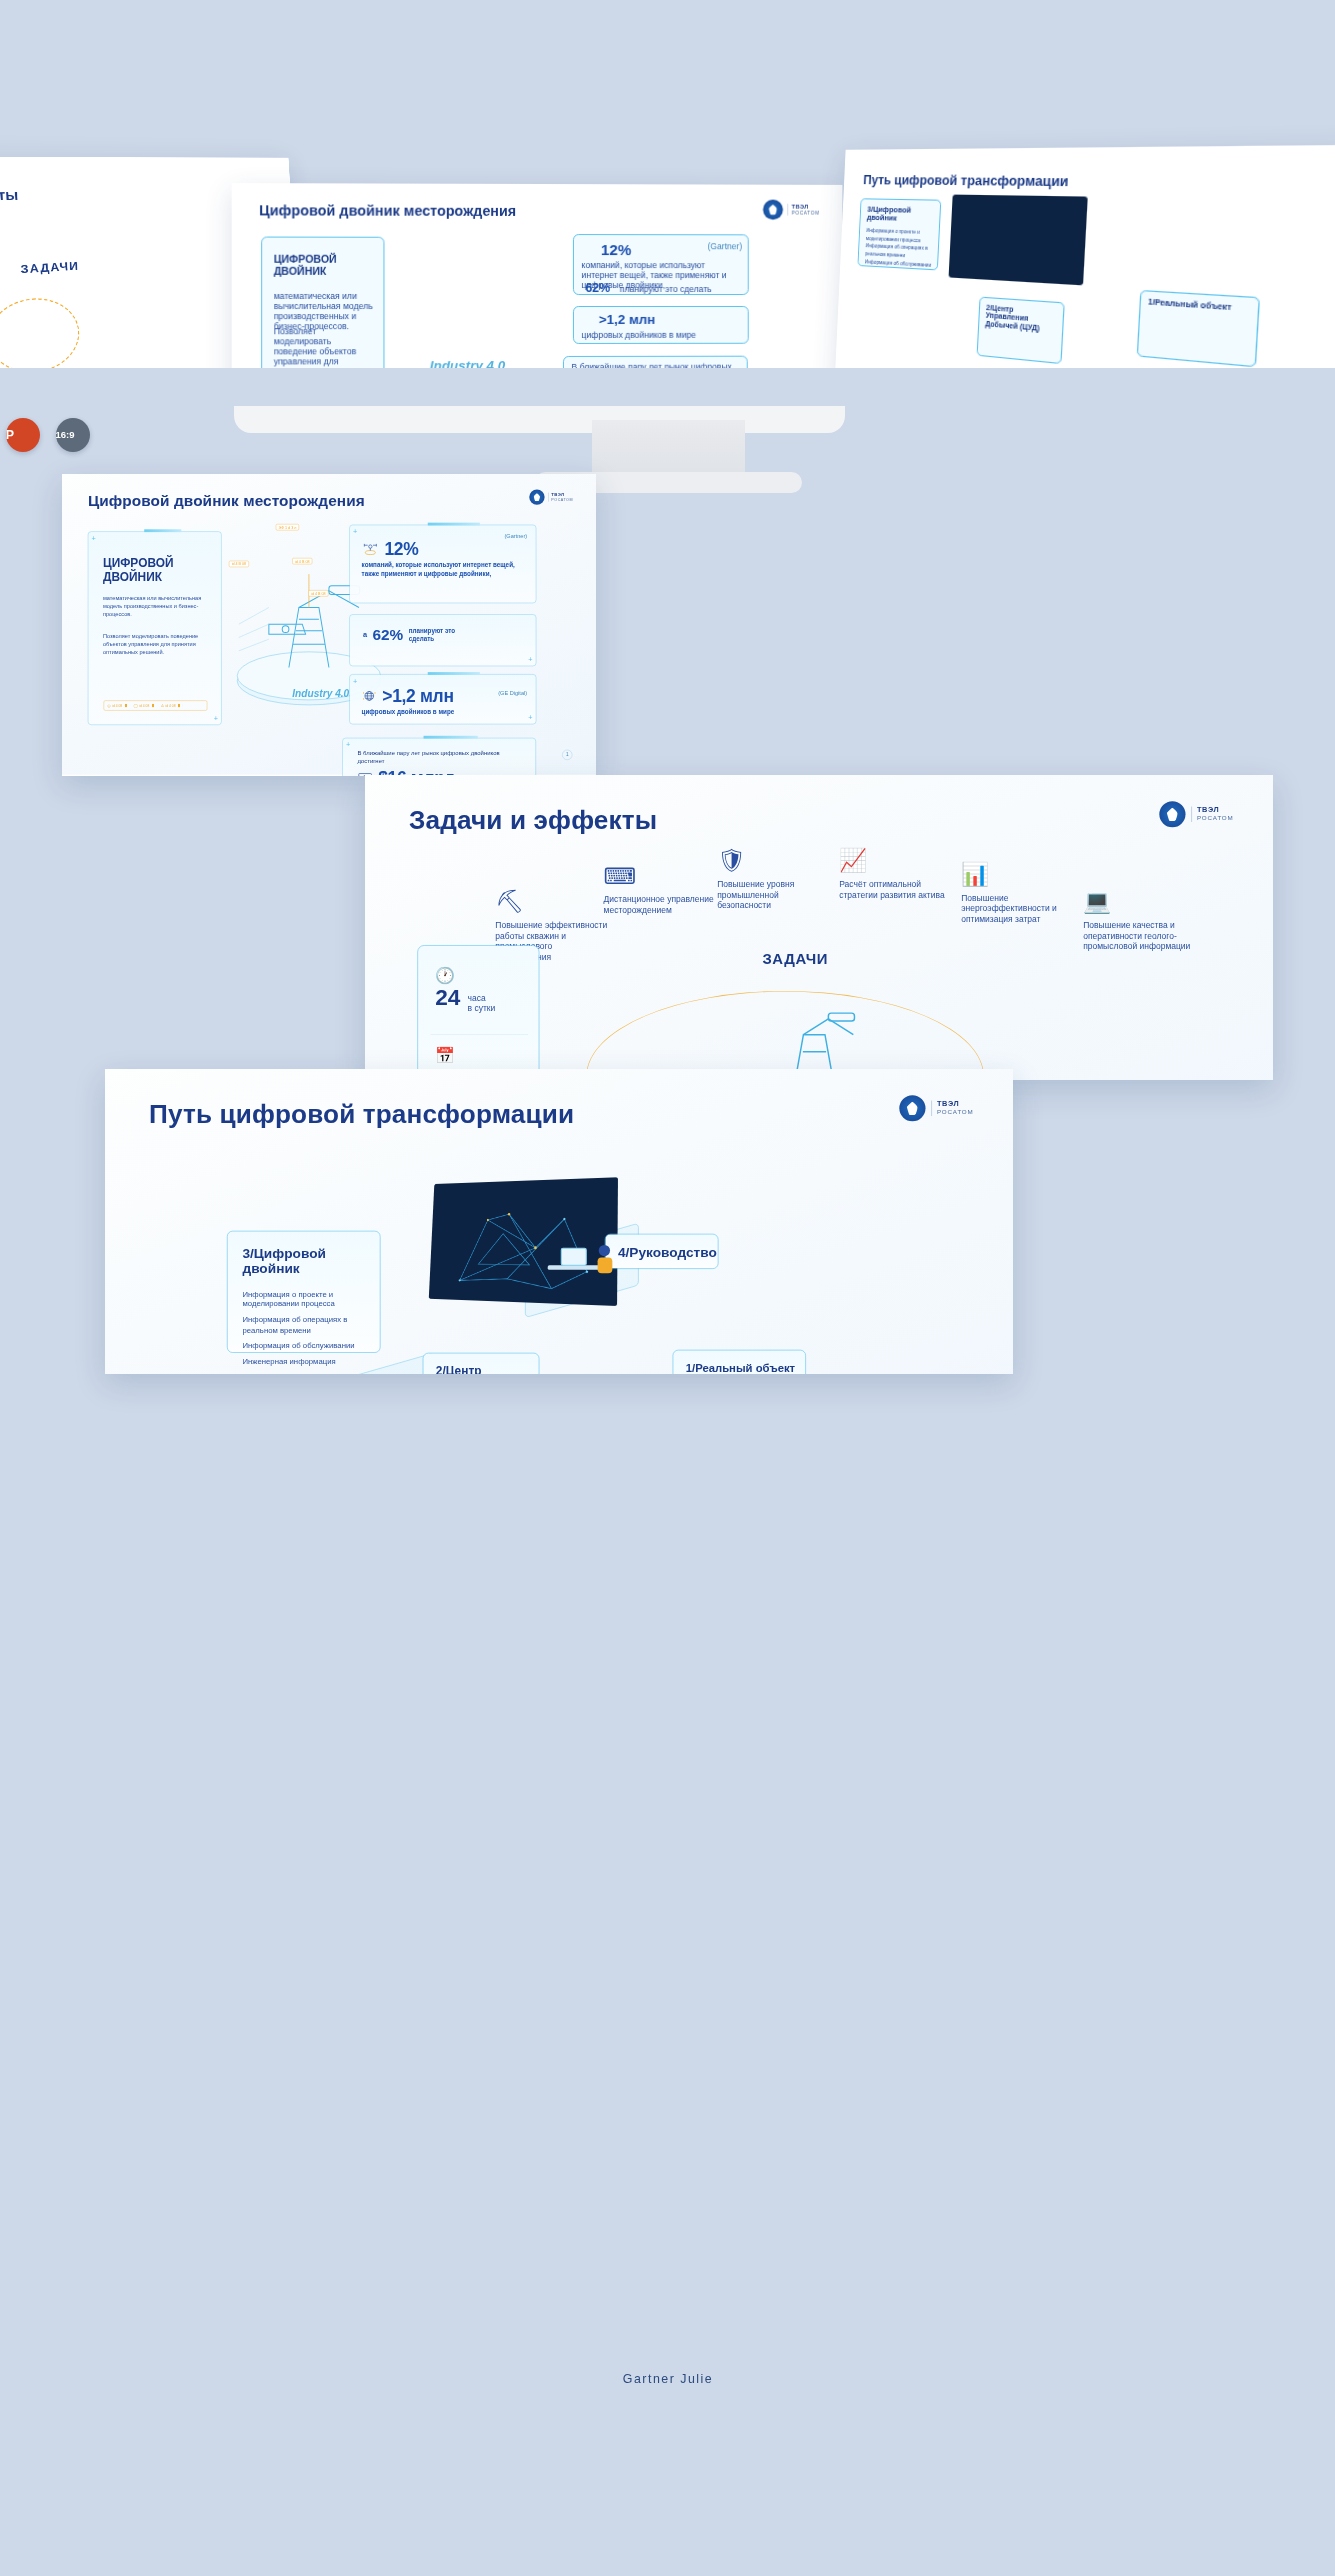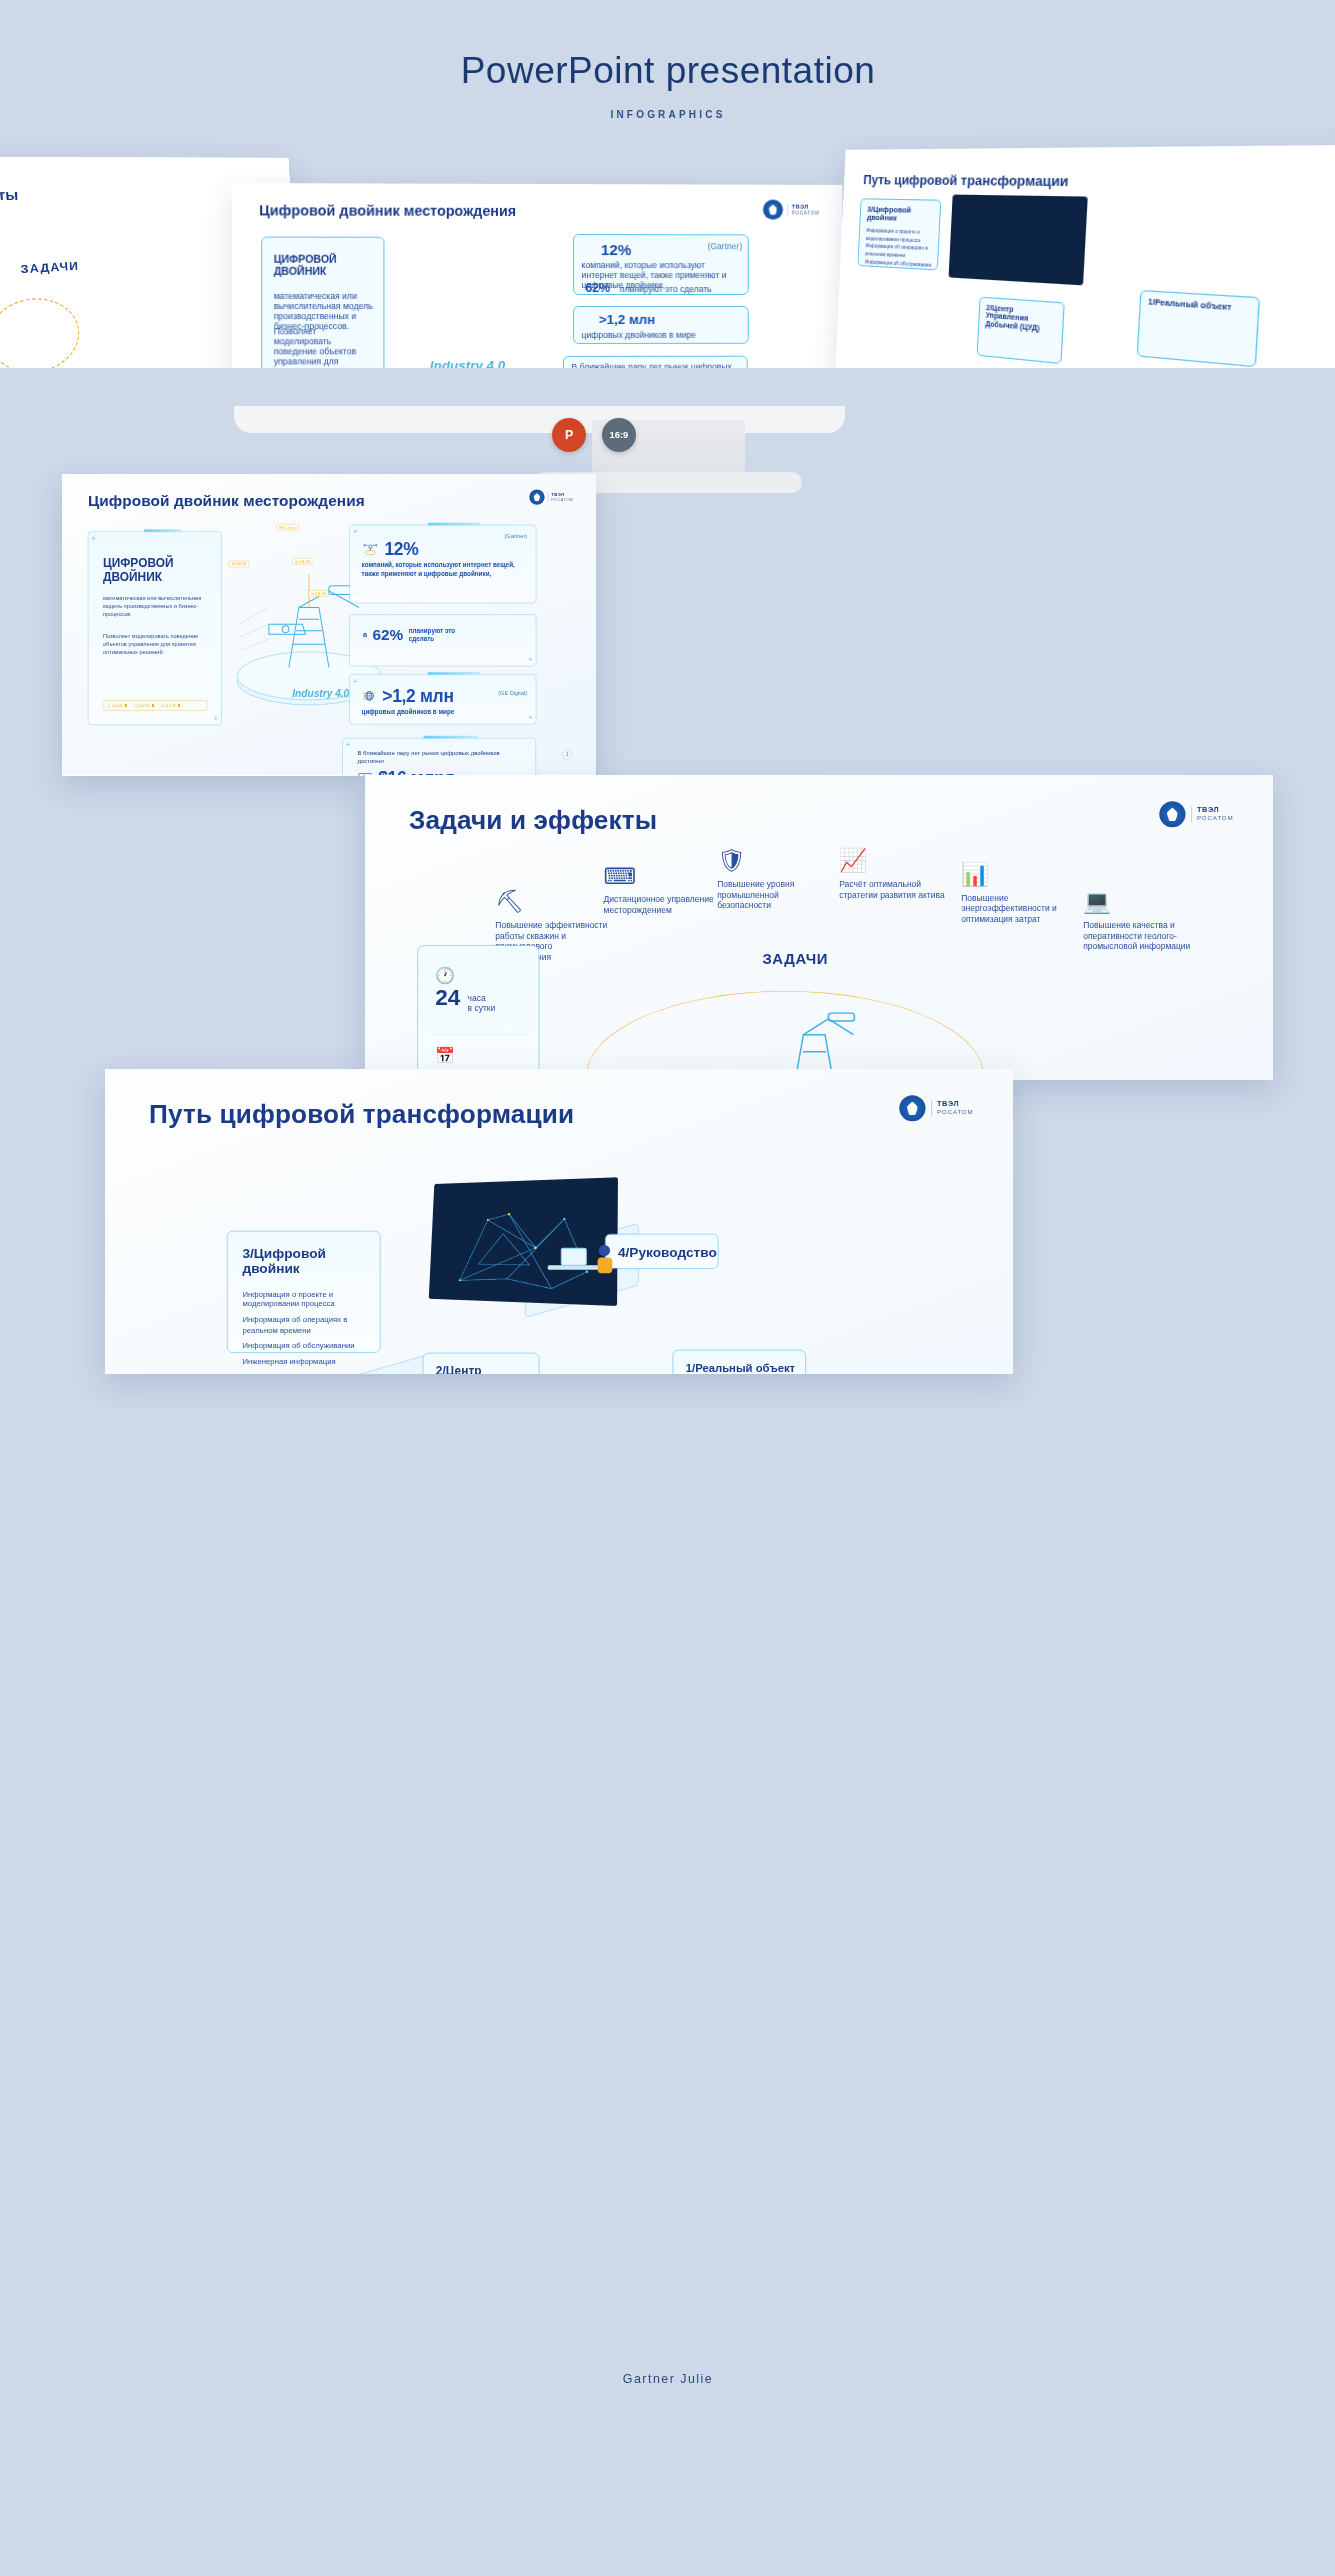--- a/index.html
+++ b/index.html
@@ -53,21 +53,21 @@
   .hero-neck:after{
     content:""; position:absolute; left:-57px; top:52px; width:267px;height:21px;
     background:#eceef1; border-radius:10.5px;
   }
   .hero-bezel {
     position: absolute; left: 234px; top: 315px; width: 611px; height: 27px;
     background: #f3f4f6; border-radius: 0 0 17px 17px;
   }
 
   
-  .badges { position: absolute; top: 418px; left: 8px; width: 1172px; text-align:center; }
+  .badges { position: absolute; top: 418px; left: 0; width: 1172px; }
   .badge {
     display:inline-block; width:34px; height:34px; border-radius:50%;
     margin: 0 5.7px; vertical-align:middle; position:relative;
     font-size: 12.4px; font-weight:700; color:#fff; line-height:34px;
     box-shadow: 0 1.9px 4.8px rgba(30,50,90,.22);
   }
   .badge-ppt { background:#d24625; }
   .badge-169 { background:#5c6a7a; font-size:9.5px; }
 
   
@@ -169,24 +169,20 @@
 
   
   .tiny { font-size:8.6px; color:#2a4fa0; }
   .tiny-b { font-size:10.5px; font-weight:700; color:#1b3a87; }
 </style>
 </head>
 <body>
 
 <div class="page">
 
-  <div class="hdr">
-    <div class="hdr-title">PowerPoint presentation</div>
-    <div class="hdr-sub">INFOGRAPHICS</div>
-  </div>
 
   <div class="hero">
     <div class="hero-screen">
 
       <div class="hero-slide hs-left">
         <div style="position:absolute;left:29px;top:25px;font-size:12.4px;font-weight:700;color:#1b3a87">Задачи и эффекты</div>
         <div style="position:absolute;left:143px;top:88px;font-size:10.5px;font-weight:700;color:#1b3a87;letter-spacing:1px">ЗАДАЧИ</div>
 
         <div style="position:absolute;left:113px;top:120px;width:76px;height:63px;border:1.4px dashed #f3ab2c;border-radius:50%"></div>
 

